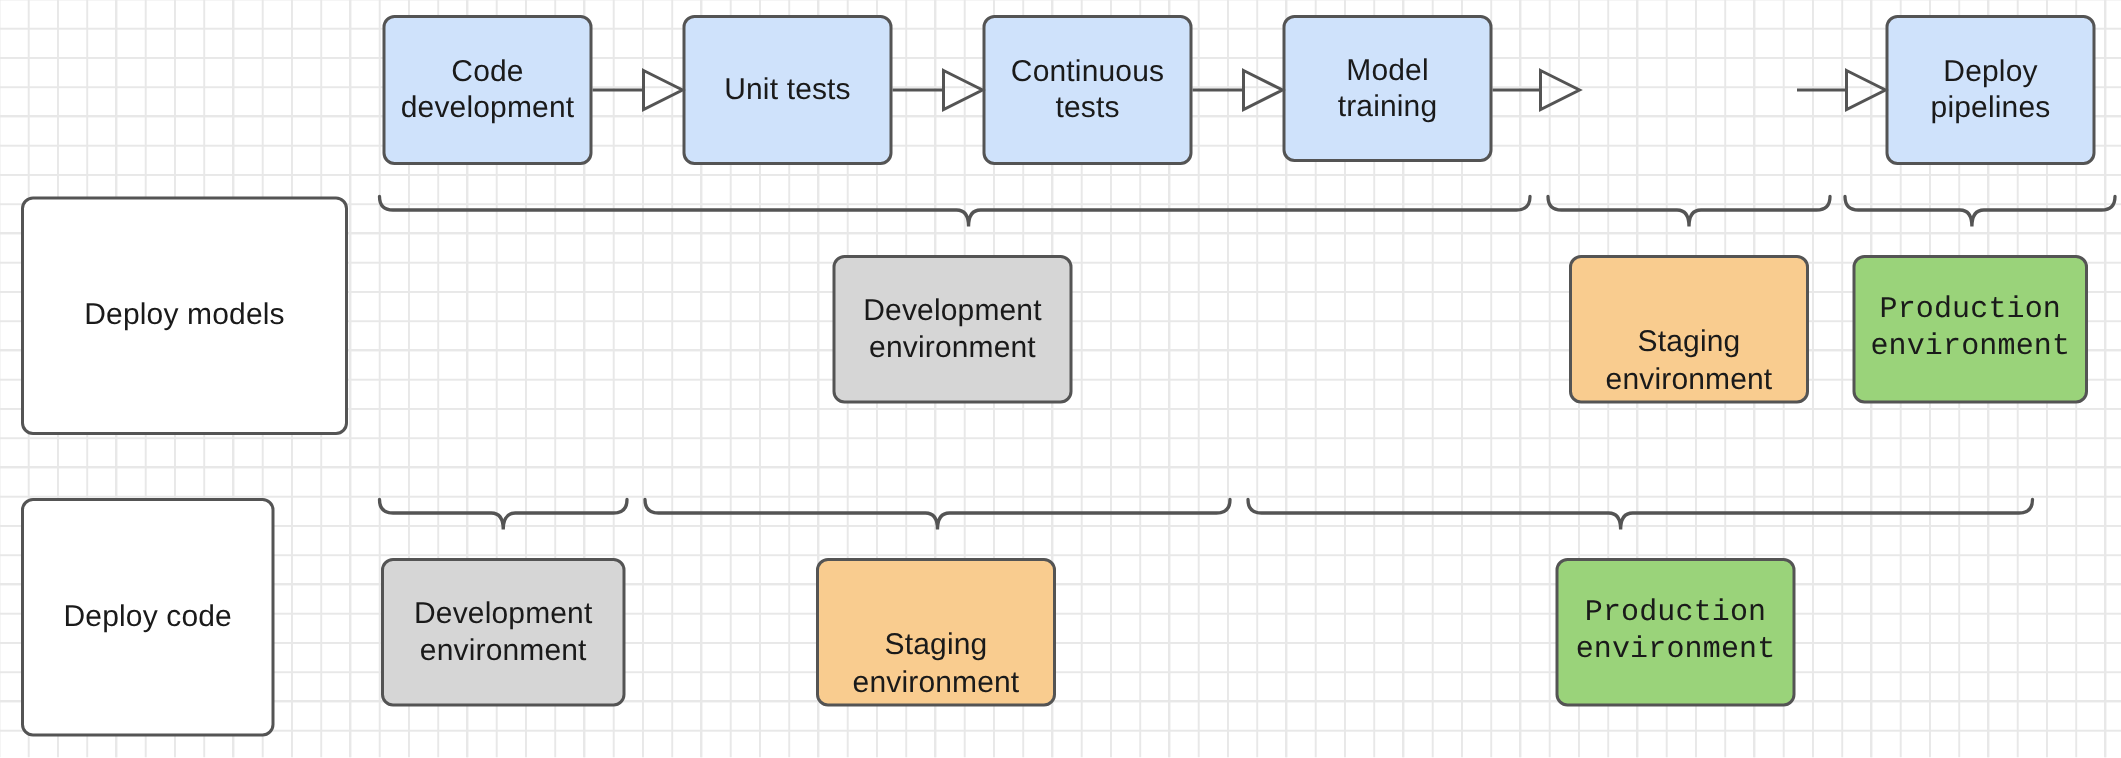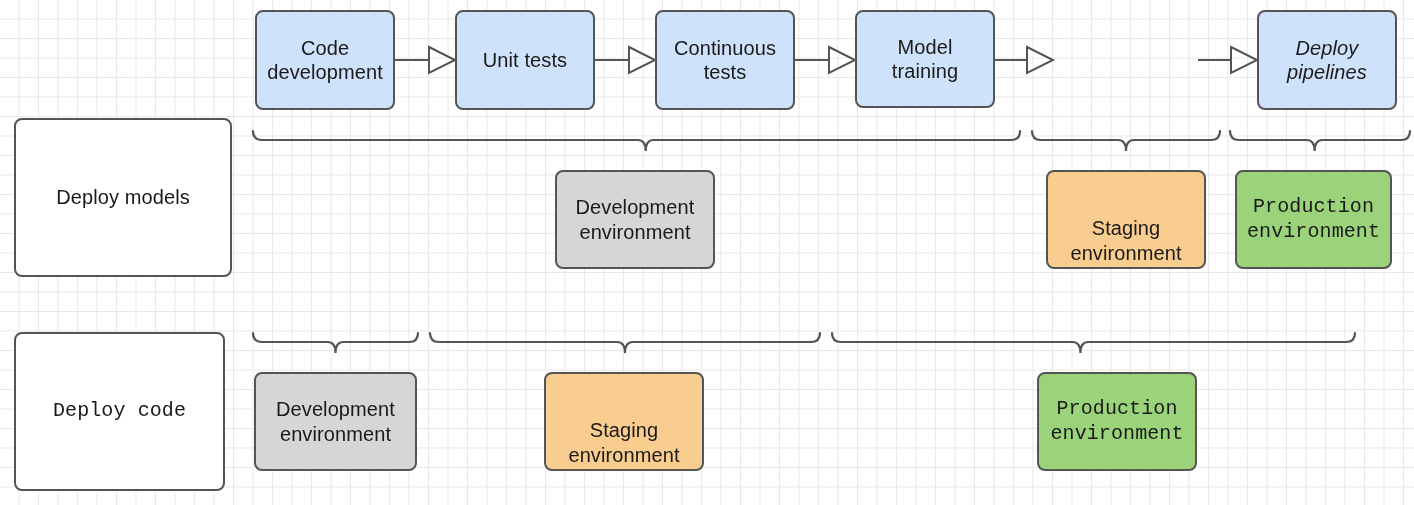--- a/index.html
+++ b/index.html
@@ -68,21 +68,21 @@
 <body>
 
 <div id="canvas">
     <div class="node blue" style="left: 255px; top: 10px; width: 140px; height: 100px;"><span>Code
 development</span></div>
     <div class="node blue" style="left: 455px; top: 10px; width: 140px; height: 100px;"><span>Unit tests</span></div>
     <div class="node blue" style="left: 655px; top: 10px; width: 140px; height: 100px;"><span>Continuous
 tests</span></div>
     <div class="node blue" style="left: 855px; top: 10px; width: 140px; height: 98px;"><span>Model
 training</span></div>
-    <div class="node blue" style="left: 1257px; top: 10px; width: 140px; height: 100px; font-style: italic;"><span>Deploy
+    <div class="node blue" style="left: 1257px; top: 10px; width: 140px; height: 100px;"><span>Deploy
 pipelines</span></div>
     <div class="connector" style="left: 395px; top: 42px;">
       <svg width="62" height="36">
         <path d="M0 18 L34 18" fill="none" stroke="#545454" stroke-width="2"></path>
         <path d="M34 5 L60 18 L34 31 Z" fill="none" stroke="#545454" stroke-width="2" stroke-linejoin="miter"></path>
       </svg>
     </div>
     <div class="connector" style="left: 595px; top: 42px;">
       <svg width="62" height="36">
         <path d="M0 18 L34 18" fill="none" stroke="#545454" stroke-width="2"></path>
@@ -100,21 +100,21 @@
         <path d="M0 18 L32 18" fill="none" stroke="#545454" stroke-width="2"></path>
         <path d="M32 5 L58 18 L32 31 Z" fill="none" stroke="#545454" stroke-width="2" stroke-linejoin="miter"></path>
       </svg>
     </div>
     <div class="connector" style="left: 1198px; top: 42px;">
       <svg width="61" height="36">
         <path d="M0 18 L33 18" fill="none" stroke="#545454" stroke-width="2"></path>
         <path d="M33 5 L59 18 L33 31 Z" fill="none" stroke="#545454" stroke-width="2" stroke-linejoin="miter"></path>
       </svg>
     </div>
-    <div class="node white" style="left: 14px; top: 118px; width: 218px; height: 159px;"><span>Deploy models</span></div>
+    <div class="node white" style="left: 14px; top: 131px; width: 218px; height: 159px;"><span>Deploy models</span></div>
     <div class="brace" style="left: 253px; top: 128px;">
       <svg width="769" height="26">
         <path d="M 0 3 Q 0 12 9 12 L 384.704 12 Q 392.704 12 392.704 23 Q 392.704 12 400.704 12 L 758 12 Q 767 12 767 3" fill="none" stroke="#545454" stroke-width="2.2" stroke-linecap="round"></path>
       </svg>
     </div>
     <div class="brace" style="left: 1032px; top: 128px;">
       <svg width="190" height="26">
         <path d="M 0 3 Q 0 12 9 12 L 86 12 Q 94 12 94 23 Q 94 12 102 12 L 179 12 Q 188 12 188 3" fill="none" stroke="#545454" stroke-width="2.2" stroke-linecap="round"></path>
       </svg>
     </div>
@@ -122,21 +122,21 @@
       <svg width="182" height="26">
         <path d="M 0 3 Q 0 12 9 12 L 76.6 12 Q 84.6 12 84.6 23 Q 84.6 12 92.6 12 L 171 12 Q 180 12 180 3" fill="none" stroke="#545454" stroke-width="2.2" stroke-linecap="round"></path>
       </svg>
     </div>
     <div class="node gray" style="left: 555px; top: 170px; width: 160px; height: 99px;"><span>Development
 environment</span></div>
     <div class="node orange" style="left: 1046px; top: 170px; width: 160px; height: 99px;"><span>Staging
 environment</span></div>
     <div class="node green" style="left: 1235px; top: 170px; width: 157px; height: 99px;"><span>Production
 environment</span></div>
-    <div class="node white" style="left: 14px; top: 332px; width: 211px; height: 159px; font-family: Liberation Mono, monospace;"><span>Deploy code</span></div>
+    <div class="node white" style="left: 14px; top: 332px; width: 169px; height: 159px;"><span>Deploy code</span></div>
     <div class="brace" style="left: 253px; top: 330px;">
       <svg width="167" height="26">
         <path d="M 0 3 Q 0 12 9 12 L 74.5 12 Q 82.5 12 82.5 23 Q 82.5 12 90.5 12 L 156 12 Q 165 12 165 3" fill="none" stroke="#545454" stroke-width="2.2" stroke-linecap="round"></path>
       </svg>
     </div>
     <div class="brace" style="left: 430px; top: 330px;">
       <svg width="392" height="26">
         <path d="M 0 3 Q 0 12 9 12 L 187 12 Q 195 12 195 23 Q 195 12 203 12 L 381 12 Q 390 12 390 3" fill="none" stroke="#545454" stroke-width="2.2" stroke-linecap="round"></path>
       </svg>
     </div>

